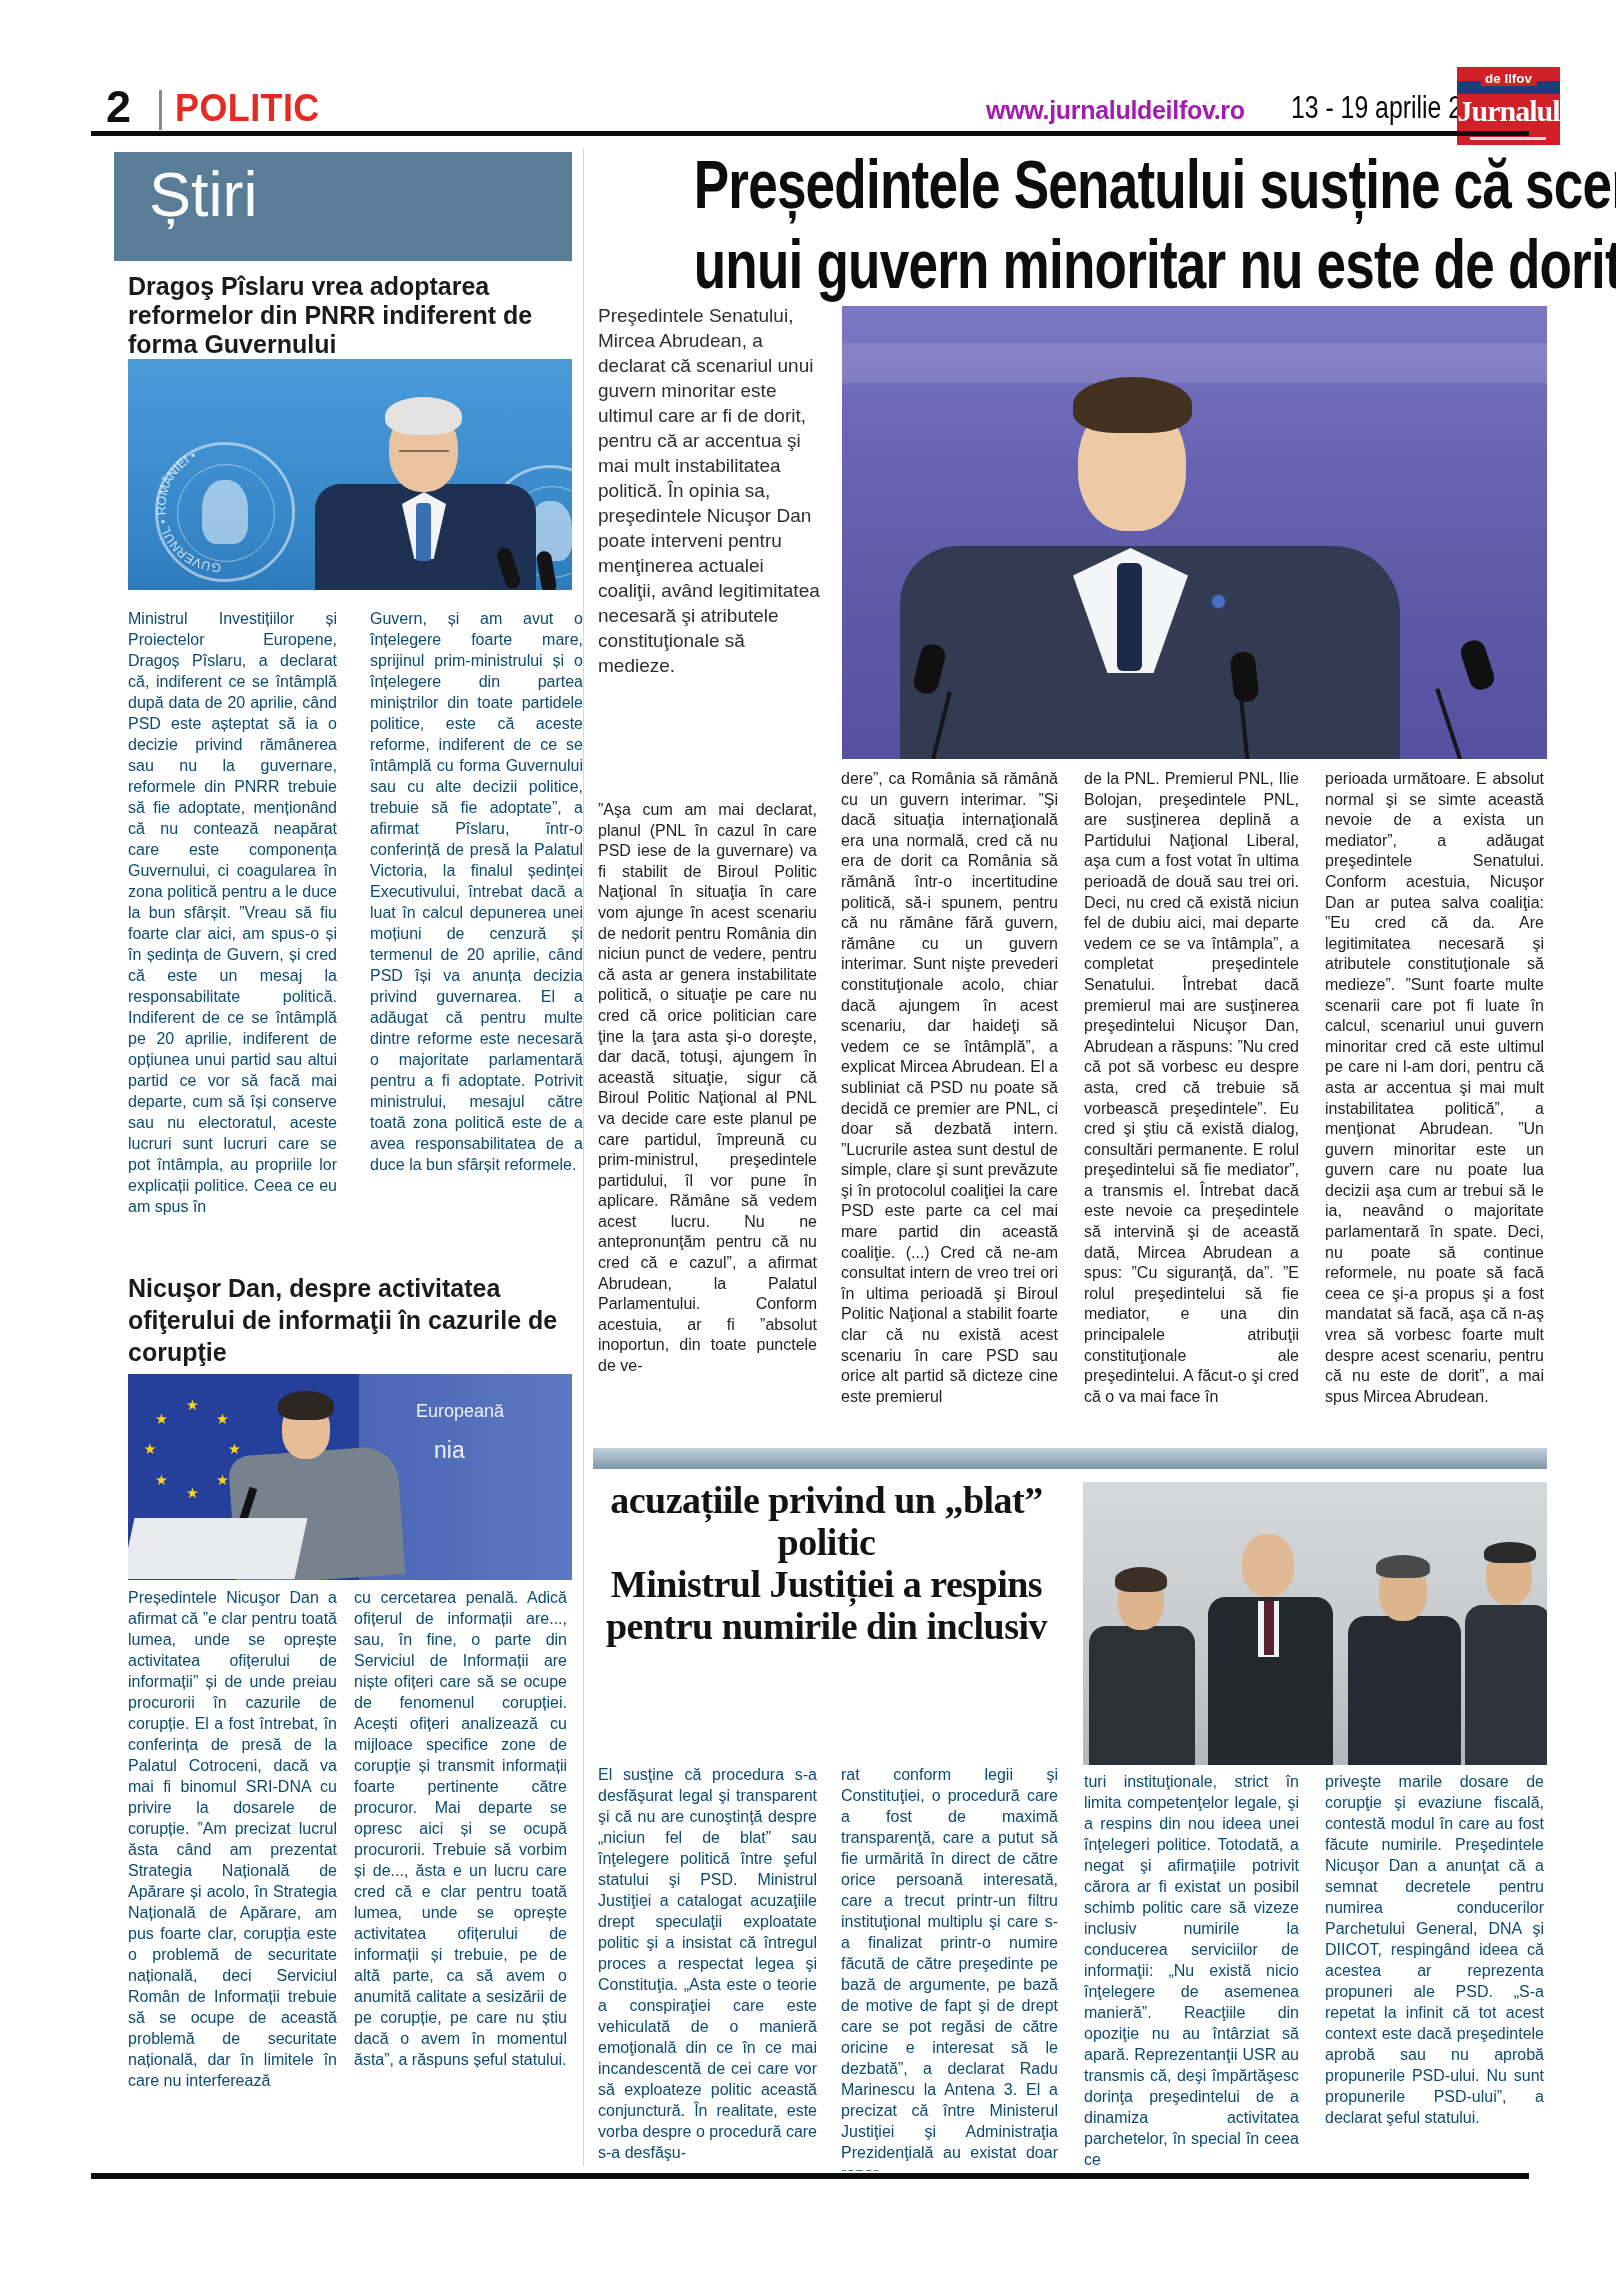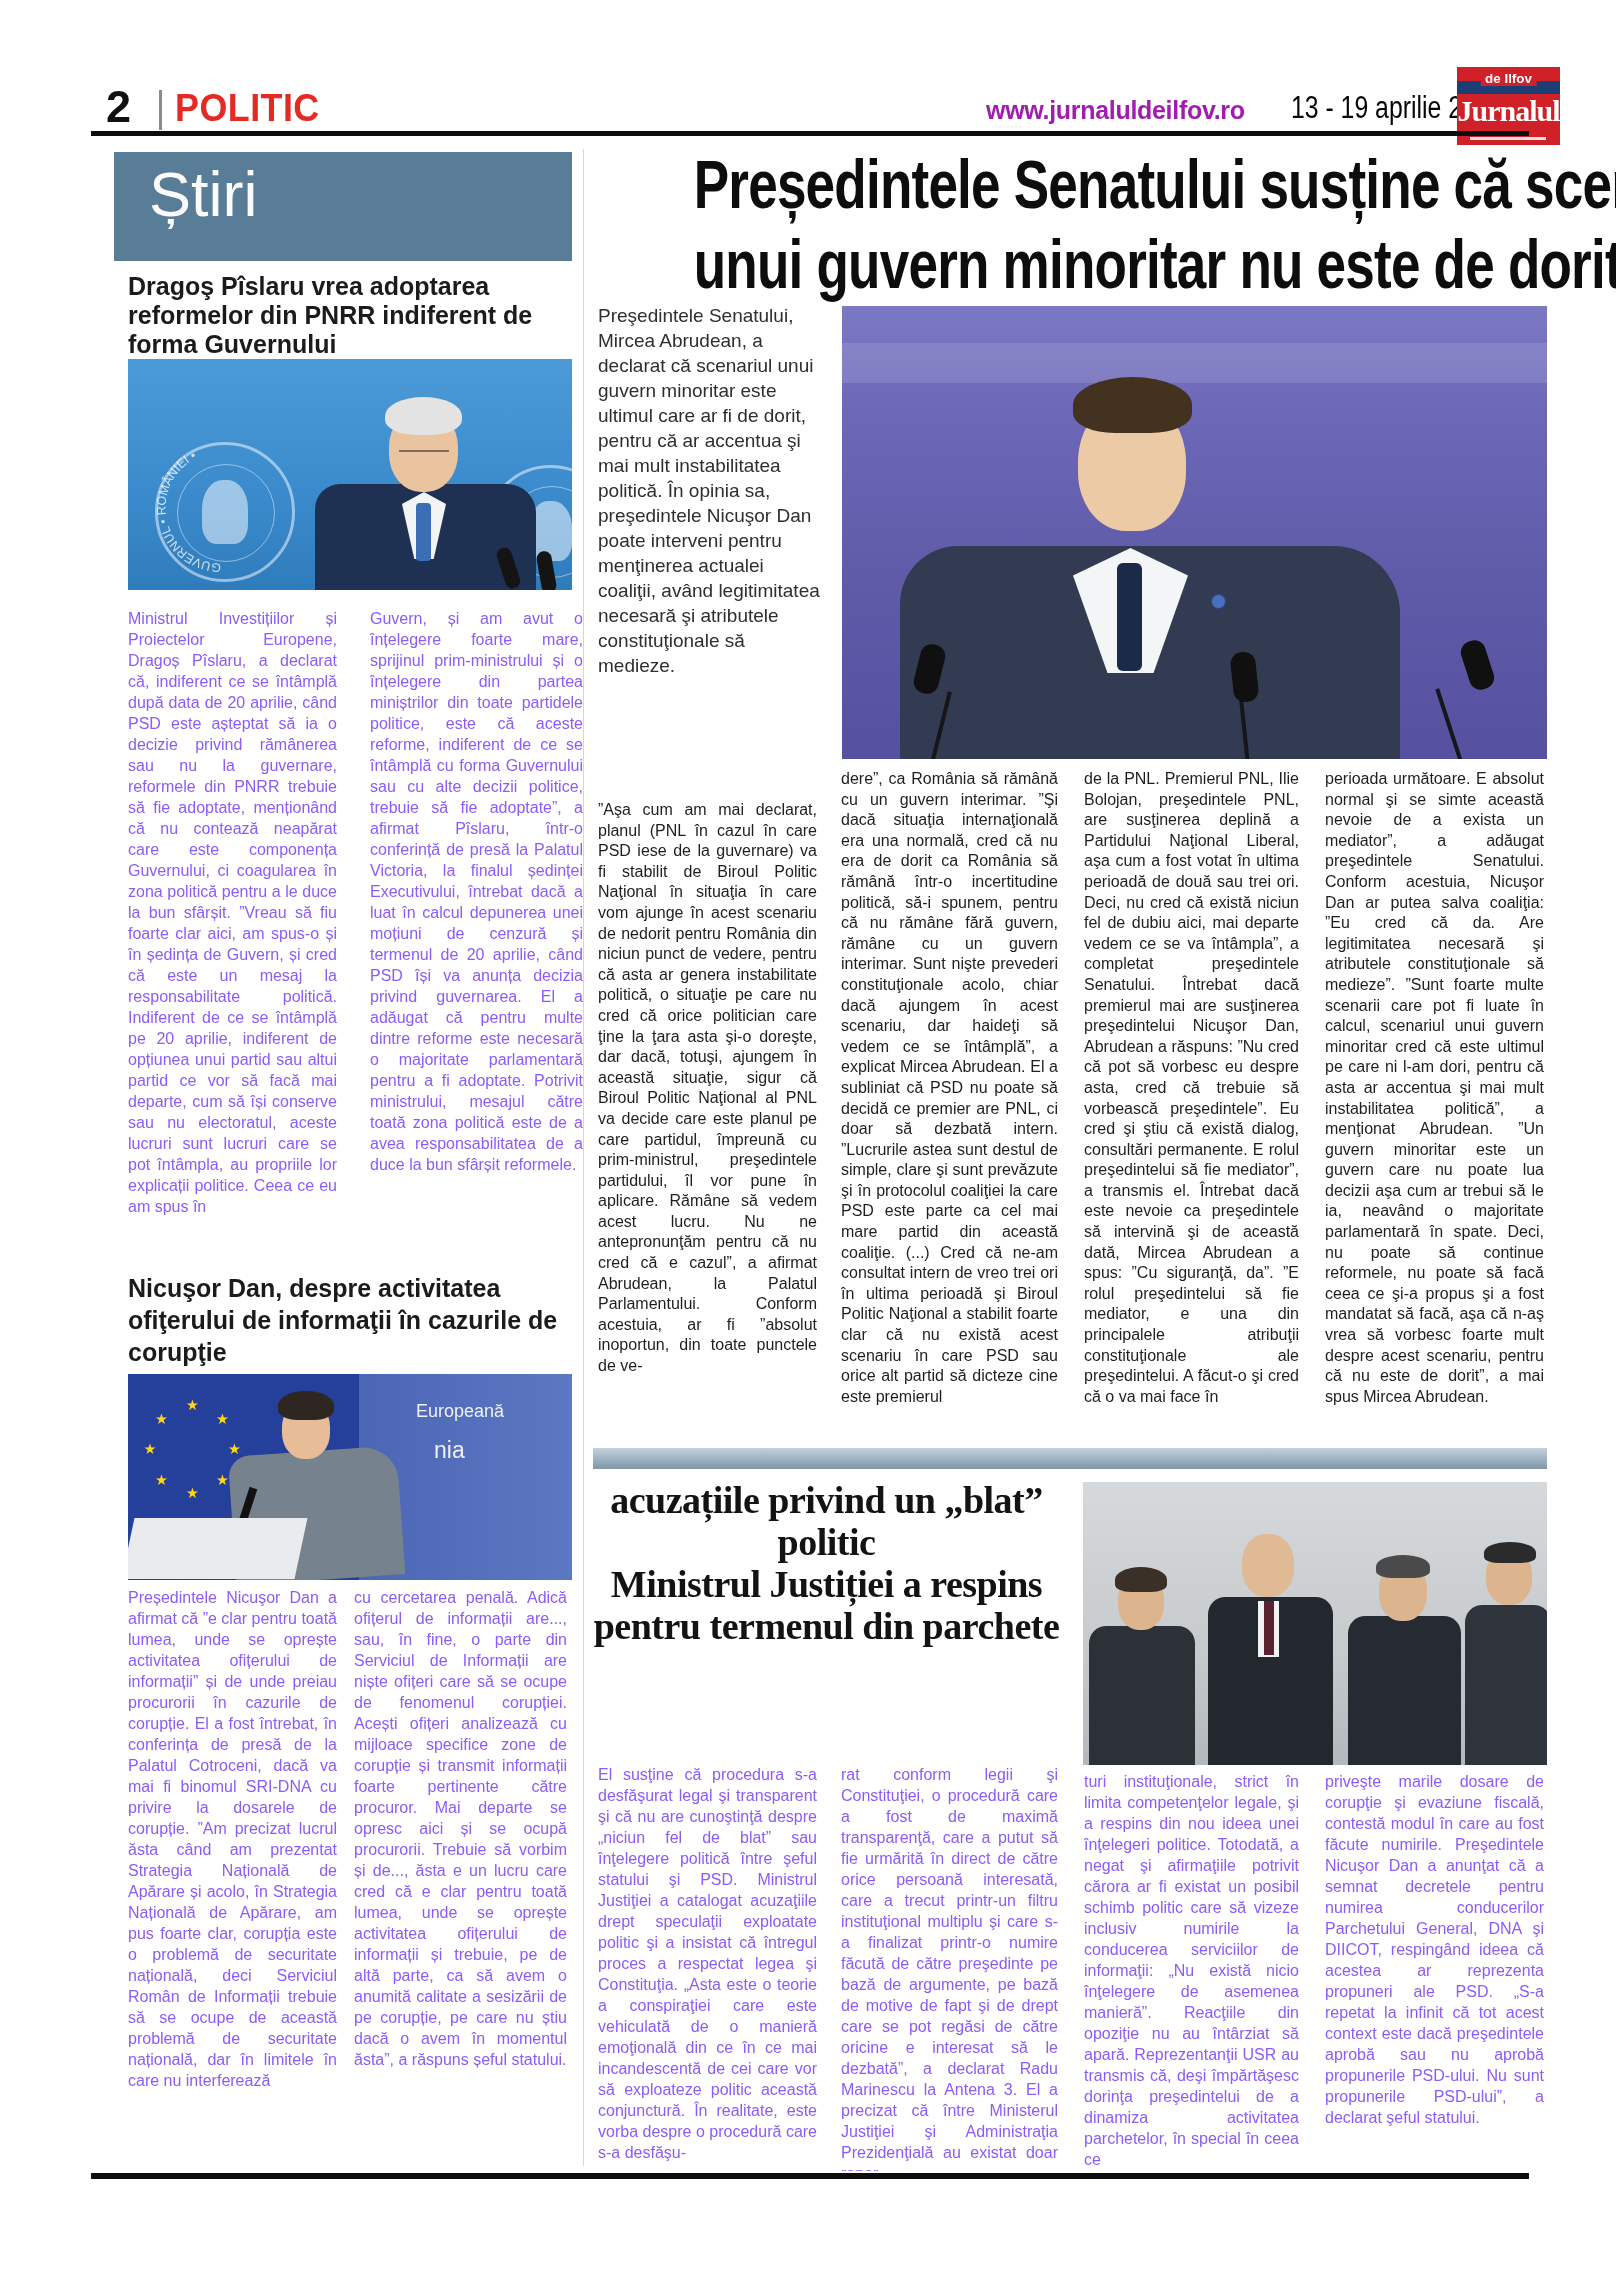--- a/index.html
+++ b/index.html
@@ -23,21 +23,21 @@
   .logo .tiny{position:absolute;left:13.4px;bottom:4.8px;width:76px;height:2.9px;background:rgba(255,255,255,.85);}
   .toprule{left:91px;top:131px;width:1438px;height:4.8px;background:#0d0d0d;}
   .botrule{left:91px;top:2173px;width:1438px;height:5.8px;background:#0d0d0d;}
   
   .rail-border{left:583px;top:149px;width:1px;height:2017px;background:#d6d6d6;}
   .stiri{left:114px;top:152px;width:458px;height:109px;background:#597c97;}
   .stiri span{position:absolute;left:35px;top:5.8px;color:#fbfbfb;font-size:63px;font-weight:400;}
   .h-rail{color:#1b1b1a;font-weight:700;}
   .headline1{left:128px;top:272px;width:440px;font-size:25px;line-height:29px;}
   .headline2{left:128px;top:1272px;width:444px;font-size:25px;line-height:32px;}
-  .bodycol{font-size:16px;line-height:21px;text-align:justify;color:#8b5cf6;overflow:hidden;}
+  .bodycol{font-size:16px;line-height:21px;text-align:justify;color:#0c4a6e;overflow:hidden;}
   .r1c1{left:128px;top:608px;width:209px;height:657px;}
   .r1c2{left:354px;top:608px;width:213px;height:657px;margin-left:16px;}
   .r2c1{left:128px;top:1587px;width:209px;height:567px;}
   .r2c2{left:354px;top:1587px;width:213px;height:567px;}
   
   .photo{overflow:hidden;}
   .shape{position:absolute;}
   
   .photo1{left:128px;top:359px;width:444px;height:231px;background:linear-gradient(180deg,#4b9bd9 0%,#3c8ccd 55%,#2f7cbc 100%);}
   .seal{border:3.8px solid rgba(235,245,255,.55);border-radius:50%;}
@@ -203,21 +203,21 @@
   <div class="abs mc mc1">”Aşa cum am mai declarat, planul (PNL în cazul în care PSD iese de la guvernare) va fi stabilit de Biroul Politic Naţional în situaţia în care vom ajunge în acest scenariu de nedorit pentru România din niciun punct de vedere, pentru că asta ar genera instabilitate politică, o situaţie pe care nu cred că orice politician care ţine la ţara asta şi-o doreşte, dar dacă, totuşi, ajungem în această situaţie, sigur că Biroul Politic Naţional al PNL va decide care este planul pe care partidul, împreună cu prim-ministrul, preşedintele partidului, îl vor pune în aplicare. Rămâne să vedem acest lucru. Nu ne antepronunţăm pentru că nu cred că e cazul”, a afirmat Abrudean, la Palatul Parlamentului. Conform acestuia, ar fi ”absolut inoportun, din toate punctele de ve-</div>
   <div class="abs mc mc2">dere”, ca România să rămână cu un guvern interimar. ”Şi dacă situaţia internaţională era una normală, cred că nu era de dorit ca România să rămână într-o incertitudine politică, să-i spunem, pentru că nu rămâne fără guvern, rămâne cu un guvern interimar. Sunt nişte prevederi constituţionale acolo, chiar dacă ajungem în acest scenariu, dar haideţi să vedem ce se întâmplă”, a explicat Mircea Abrudean. El a subliniat că PSD nu poate să decidă ce premier are PNL, ci doar să dezbată intern. ”Lucrurile astea sunt destul de simple, clare şi sunt prevăzute şi în protocolul coaliţiei la care PSD este parte ca cel mai mare partid din această coaliţie. (...) Cred că ne-am consultat intern de vreo trei ori în ultima perioadă şi Biroul Politic Naţional a stabilit foarte clar că nu există acest scenariu în care PSD sau orice alt partid să dicteze cine este premierul</div>
   <div class="abs mc mc3">de la PNL. Premierul PNL, Ilie Bolojan, preşedintele PNL, are susţinerea deplină a Partidului Naţional Liberal, aşa cum a fost votat în ultima perioadă de două sau trei ori. Deci, nu cred că există niciun fel de dubiu aici, mai departe vedem ce se va întâmpla”, a completat preşedintele Senatului. Întrebat dacă premierul mai are susţinerea preşedintelui Nicuşor Dan, Abrudean a răspuns: ”Nu cred că pot să vorbesc eu despre asta, cred că trebuie să vorbească preşedintele”. Eu cred şi ştiu că există dialog, consultări permanente. E rolul preşedintelui să fie mediator”, a transmis el. Întrebat dacă este nevoie ca preşedintele să intervină şi de această dată, Mircea Abrudean a spus: ”Cu siguranţă, da”. ”E rolul preşedintelui să fie mediator, e una din principalele atribuţii constituţionale ale preşedintelui. A făcut-o şi cred că o va mai face în</div>
   <div class="abs mc mc4">perioada următoare. E absolut normal şi se simte această nevoie de a exista un mediator”, a adăugat preşedintele Senatului. Conform acestuia, Nicuşor Dan ar putea salva coaliţia: ”Eu cred că da. Are legitimitatea necesară şi atributele constituţionale să medieze”. ”Sunt foarte multe scenarii care pot fi luate în calcul, scenariul unui guvern minoritar cred că este ultimul pe care ni l-am dori, pentru că asta ar accentua şi mai mult instabilitatea politică”, a menţionat Abrudean. ”Un guvern minoritar este un guvern care nu poate lua decizii aşa cum ar trebui să le ia, neavând o majoritate parlamentară în spate. Deci, nu poate să continue reformele, nu poate să facă ceea ce şi-a propus şi a fost mandatat să facă, aşa că n-aş vrea să vorbesc foarte mult despre acest scenariu, pentru că nu este de dorit”, a mai spus Mircea Abrudean.</div>
 
   <div class="abs band"></div>
 
   <div class="abs jtitle">
     <span style="display:block;">acuzațiile privind un „blat” politic</span>
     <span style="display:block;">Ministrul Justiției a respins</span>
-    <span style="display:block;">pentru termenul din parchete</span>
+    <span style="display:block;">pentru numirile din inclusiv</span>
   </div>
 
 
   <div class="abs photo photoJ">
     <div class="shape fig-suit" style="left:5.8px;top:144px;width:106px;height:139px;background:#2c3138;"></div>
     <div class="shape fig-head" style="left:35px;top:92px;width:46px;height:56px;"></div>
     <div class="shape fig-hair" style="left:32px;top:85px;width:52px;height:25px;"></div>
     <div class="shape fig-suit" style="left:125px;top:115px;width:125px;height:168px;"></div>
     <div class="shape fig-head" style="left:159px;top:52px;width:52px;height:63px;background:#dfba95;"></div>
     <div class="shape" style="left:175px;top:119px;width:21px;height:56px;background:#f1f2f4;"></div>

